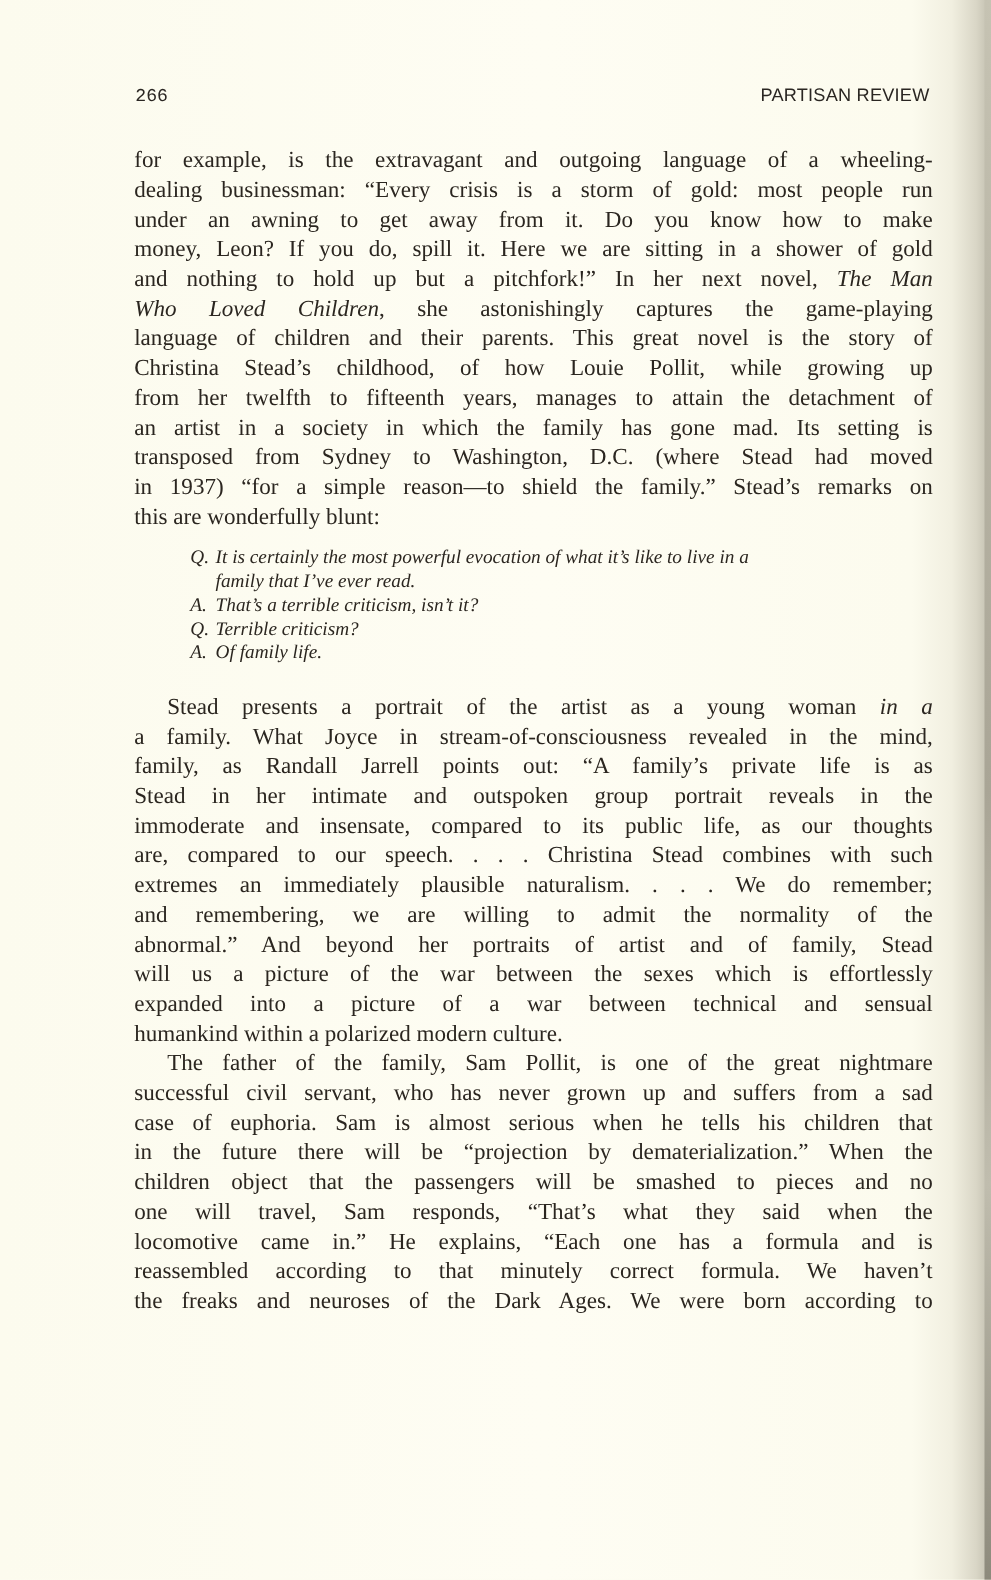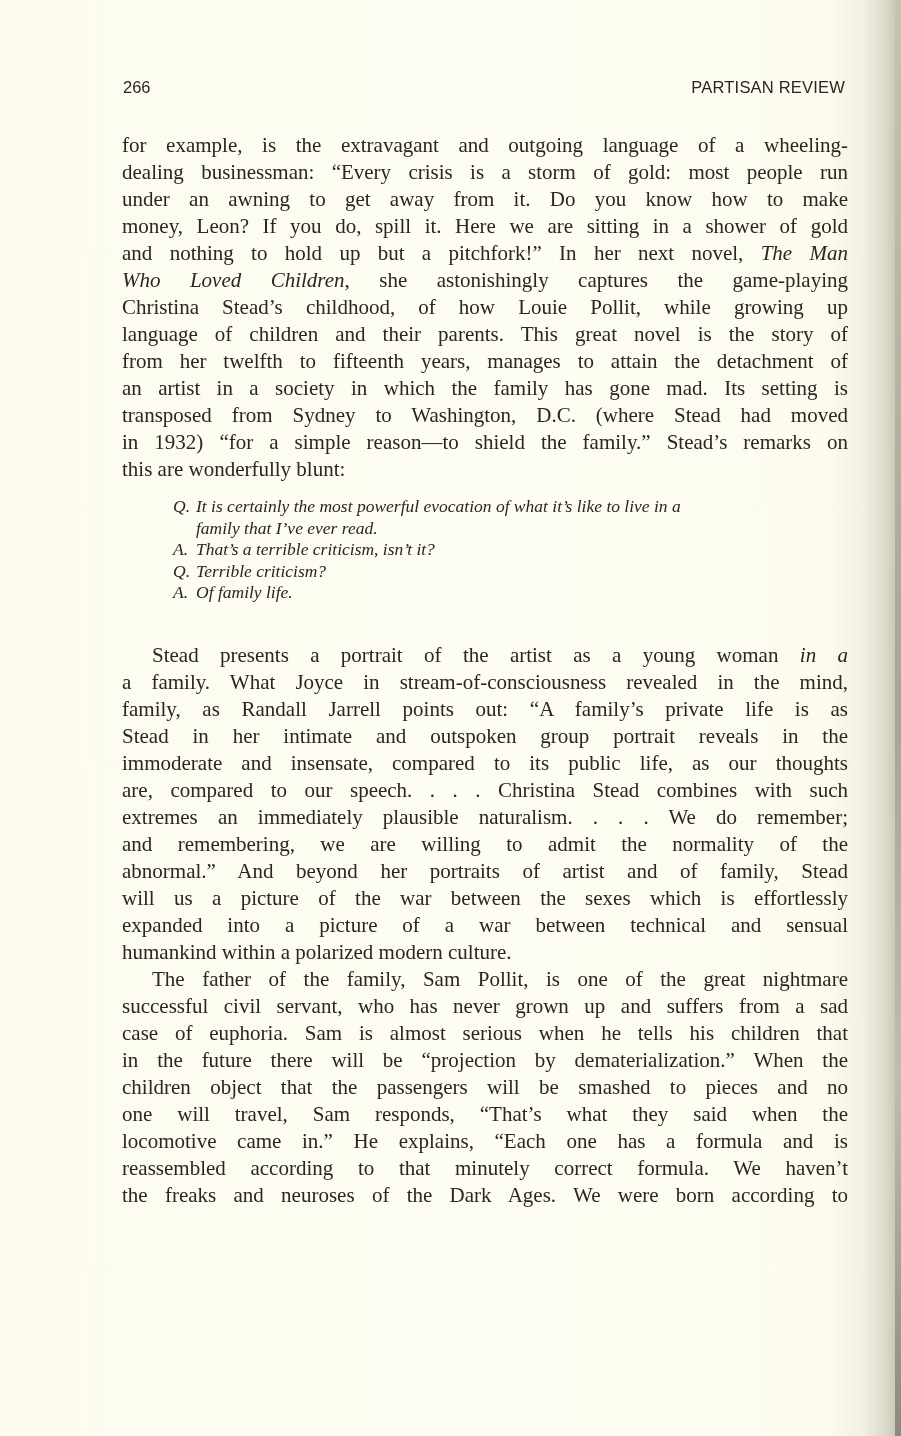--- a/index.html
+++ b/index.html
@@ -38,20 +38,21 @@
     width: 722px;
     height: 22px;
     font-family: "Liberation Sans", sans-serif;
     font-size: 16.5px;
     color: #2a2622;
   }
   .page-number {
     position: absolute;
     left: 0;
     top: 0;
+    font-family: Liberation Mono, monospace;
   }
   .journal-title {
     position: absolute;
     right: 0;
     top: 0;
     letter-spacing: 0.2px;
   }
   .body-text {
     position: absolute;
     left: 122px;
@@ -118,38 +119,38 @@
 
   <div class="body-text">
 
     <div class="block">
       <span class="line">for example, is the extravagant and outgoing language of a wheeling-</span>
       <span class="line">dealing businessman: “Every crisis is a storm of gold: most people run</span>
       <span class="line">under an awning to get away from it. Do you know how to make</span>
       <span class="line">money, Leon? If you do, spill it. Here we are sitting in a shower of gold</span>
       <span class="line"><span>and nothing to hold up but a pitchfork!” In her next novel, </span><em>The Man</em></span>
       <span class="line"><em>Who Loved Children</em><span>, she astonishingly captures the game-playing</span></span>
+      <span class="line">language of children and their parents. This great novel is the story of</span>
       <span class="line">Christina Stead’s childhood, of how Louie Pollit, while growing up</span>
-      <span class="line">language of children and their parents. This great novel is the story of</span>
       <span class="line">from her twelfth to fifteenth years, manages to attain the detachment of</span>
       <span class="line">an artist in a society in which the family has gone mad. Its setting is</span>
       <span class="line">transposed from Sydney to Washington, D.C. (where Stead had moved</span>
-      <span class="line">in 1932) “for a simple reason—to shield the family.” Stead’s remarks on</span>
+      <span class="line">in 1937) “for a simple reason—to shield the family.” Stead’s remarks on</span>
       <span class="line last">this are wonderfully blunt:</span>
     </div>
 
     <div class="dialogue">
       <span class="dlg-line"><span class="speaker">Q.</span><span>It is certainly the most powerful evocation of what it’s like to live in a</span></span>
       <span class="dlg-line dlg-cont">family that I’ve ever read.</span>
       <span class="dlg-line"><span class="speaker">A.</span><span>That’s a terrible criticism, isn’t it?</span></span>
       <span class="dlg-line"><span class="speaker">Q.</span><span>Terrible criticism?</span></span>
       <span class="dlg-line"><span class="speaker">A.</span><span>Of family life.</span></span>
     </div>
 
-    <div class="block para2" style="margin-top:38px;">
+    <div class="block para2" style="margin-top:25px;">
       <span class="line indent"><span>Stead presents a portrait of the artist as a young woman </span><em>in a</em></span>
       <span class="line">a family. What Joyce in stream-of-consciousness revealed in the mind,</span>
       <span class="line">family, as Randall Jarrell points out: “A family’s private life is as</span>
       <span class="line">Stead in her intimate and outspoken group portrait reveals in the</span>
       <span class="line">immoderate and insensate, compared to its public life, as our thoughts</span>
       <span class="line">are, compared to our speech. . . . Christina Stead combines with such</span>
       <span class="line">extremes an immediately plausible naturalism. . . . We do remember;</span>
       <span class="line">and remembering, we are willing to admit the normality of the</span>
       <span class="line">abnormal.” And beyond her portraits of artist and of family, Stead</span>
       <span class="line">will us a picture of the war between the sexes which is effortlessly</span>

